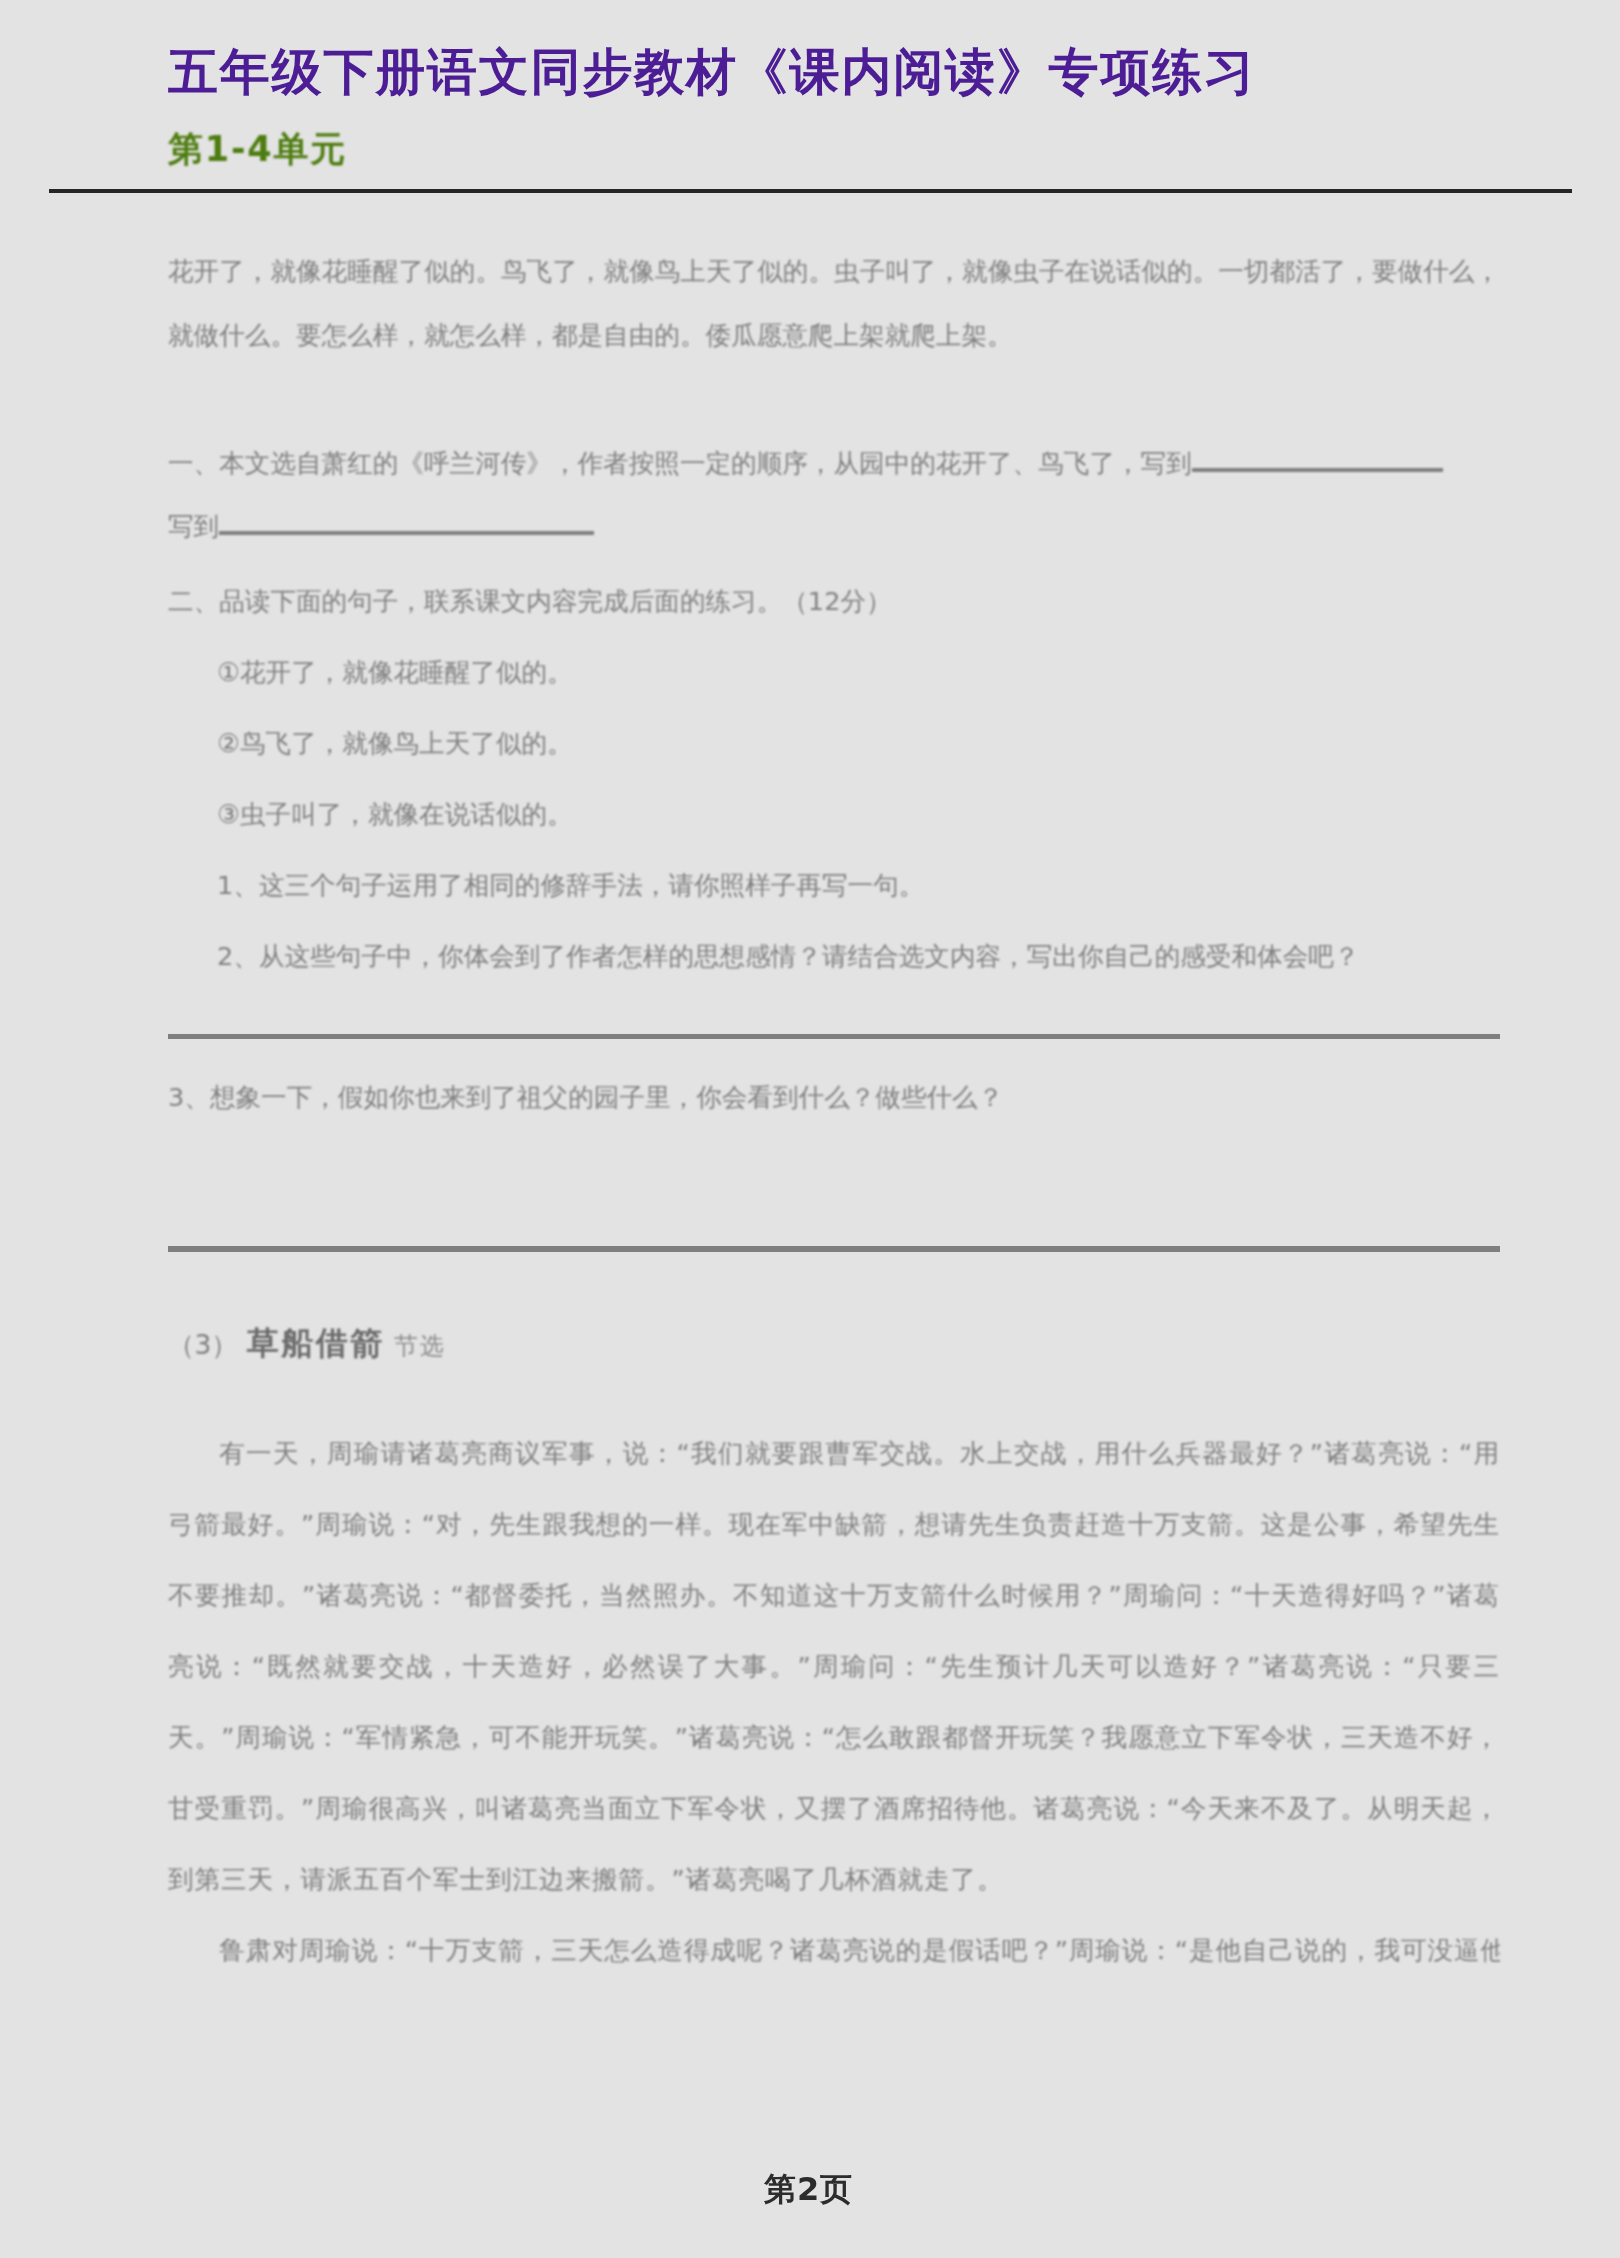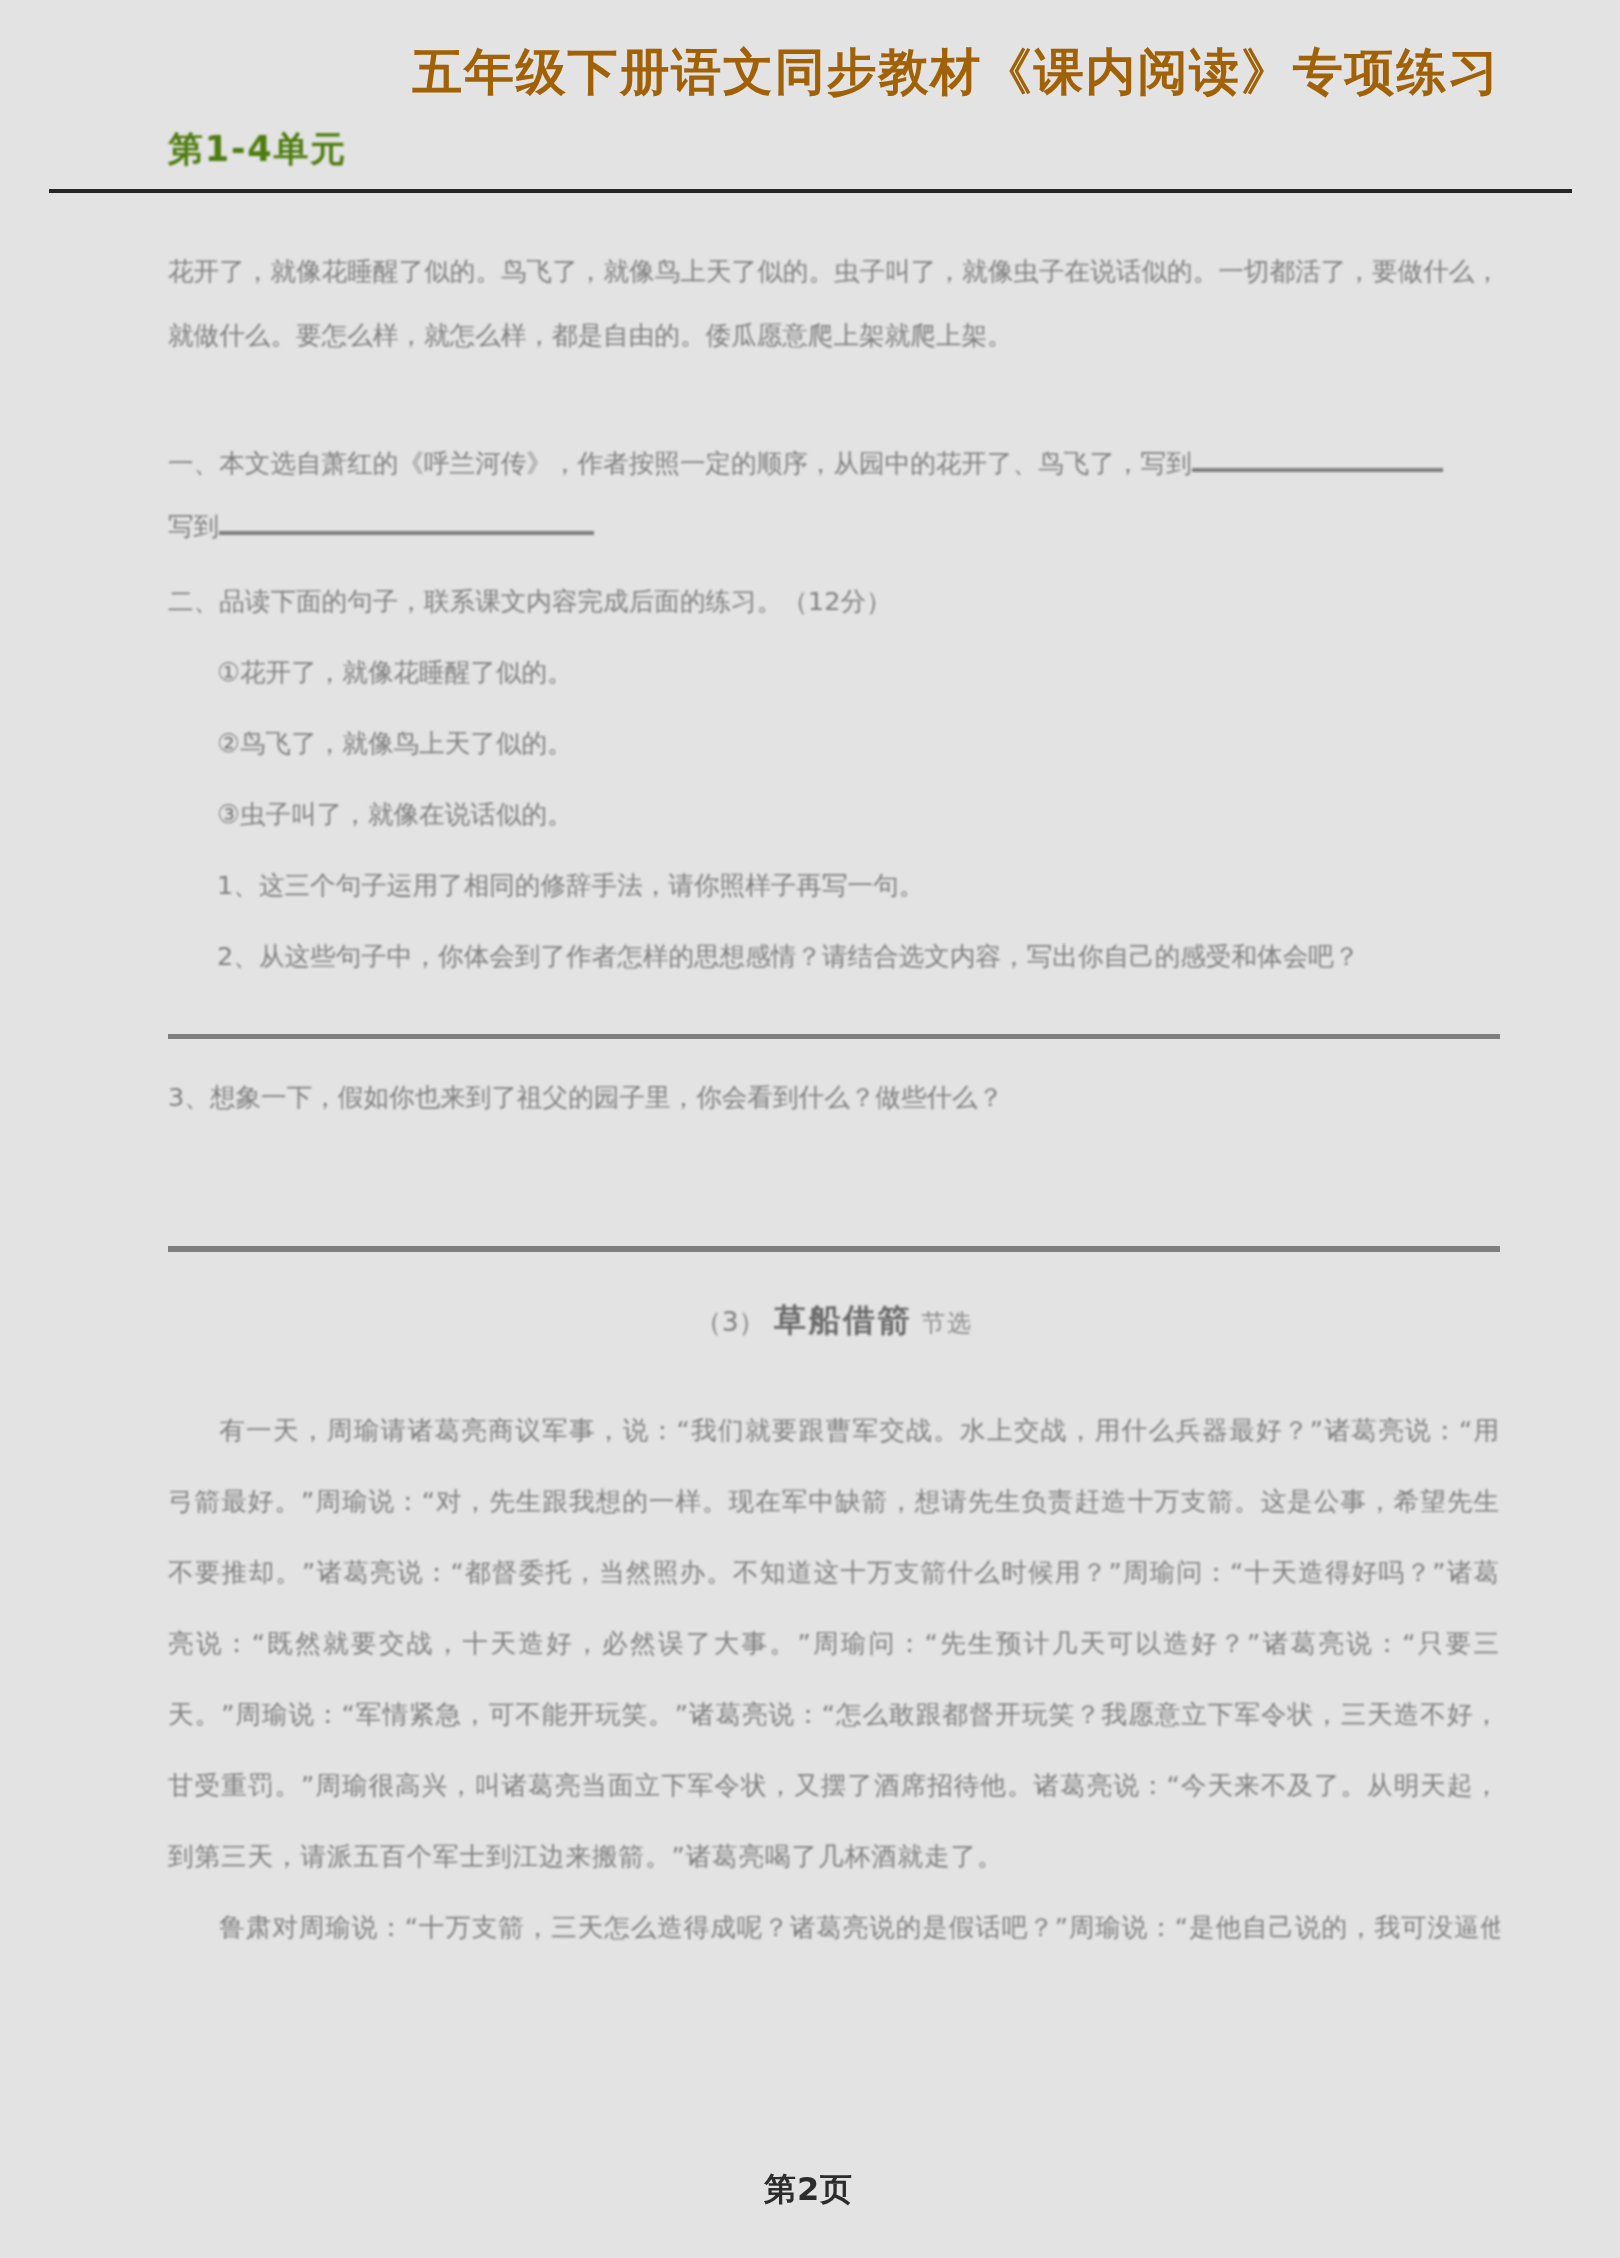--- a/index.html
+++ b/index.html
@@ -7,23 +7,23 @@
   .page {
     position:relative;
     width:1621px; height:2258px;
     background:#e3e3e3;
     font-family:"DejaVu Sans", sans-serif;
     overflow:hidden;
   }
   .content { padding:37px 121px 0 168px; }
 
   .title {
-    text-align:right;
+    text-align:left;
     font-size:50px; font-weight:bold;
-    color:#a16207; letter-spacing:1.8px;
+    color:#4c1d95; letter-spacing:1.8px;
     line-height:71px;
     filter:blur(0.5px);
     font-family:Liberation Serif, serif;
   }
   .subtitle {
     text-align:left;
     font-size:35px; font-weight:bold;
     color:#4d7c0f; letter-spacing:1.8px;
     margin-top:19.4px; line-height:44px;
     filter:blur(0.8px);
@@ -48,21 +48,21 @@
   .q-sub { padding-left:49px; }
 
   .ans-line {
     height:5.3px; background:#7f7f7f; width:100%;
     filter:blur(0.4px);
   }
   .ans-line.first { margin-top:42px; }
   .q-after { margin-top:23px; }
   .ans-line.second { margin-top:113px; }
 
-  .sec3-head { margin-top:42px; text-align:center; line-height:53px; filter:blur(0.9px); white-space:nowrap; }
+  .sec3-head { margin-top:65px; line-height:53px; filter:blur(0.9px); white-space:nowrap; }
   .sec3-num { color:#7f7f7f; font-size:26.5px; }
   .sec3-title { color:#6a6a6a; font-size:32px; font-weight:bold; letter-spacing:2.6px; margin:0 8.8px; }
   .sec3-sub { color:#8a8a8a; font-size:24px; letter-spacing:1.8px; }
 
   .sec3-body {
     margin-top:42px;
     line-height:71px;
     text-align:justify;
     text-indent:2em;
     letter-spacing:0.9px;

